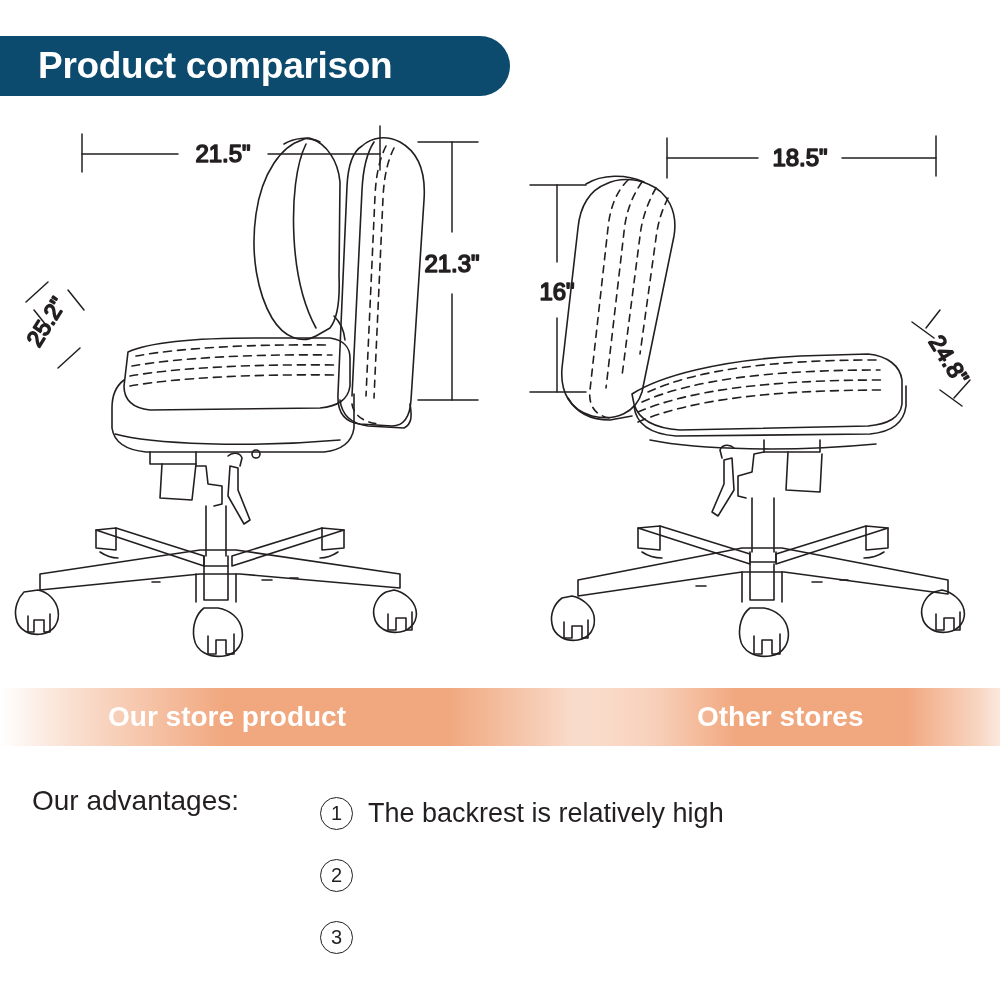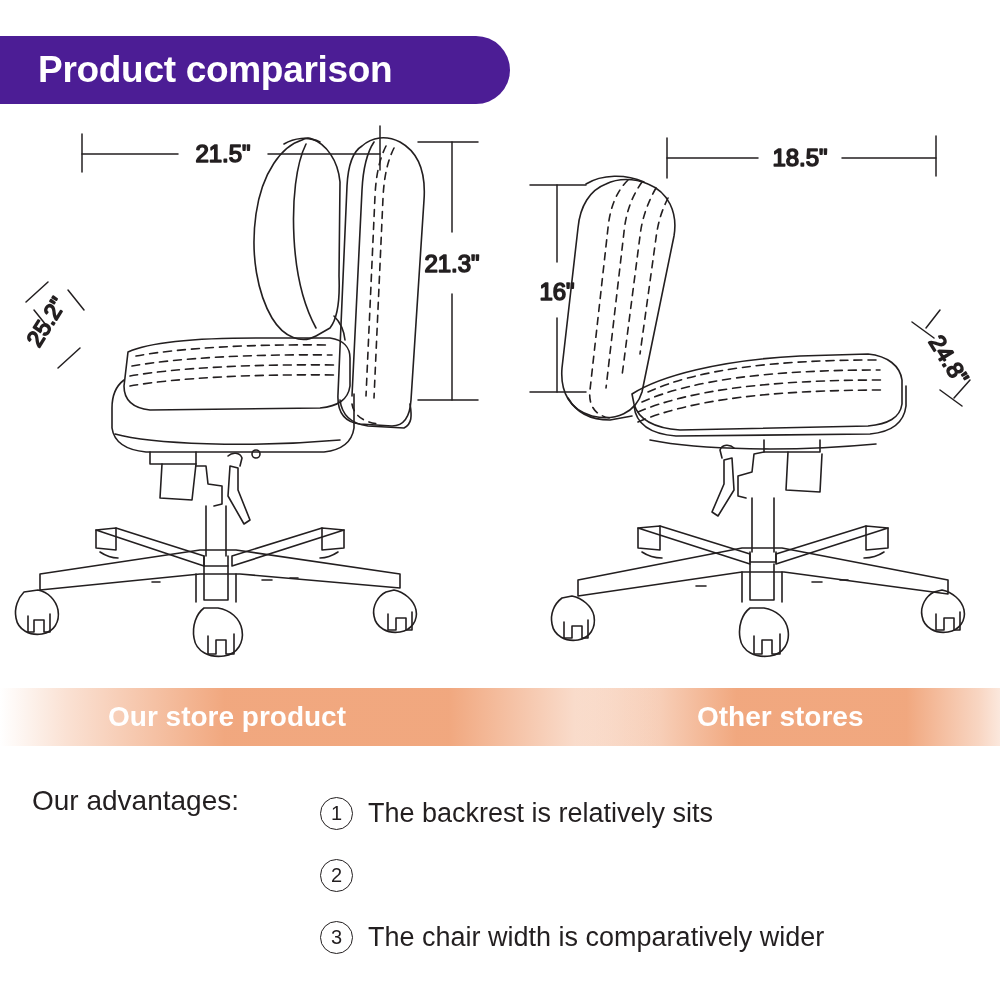--- a/index.html
+++ b/index.html
@@ -8,22 +8,22 @@
     background:#ffffff;
     font-family:"Liberation Sans", sans-serif;
     overflow:hidden;
     position:relative;
   }
   #stage{position:relative;width:1000px;height:1000px;}
 
   
   .header-pill{
     position:absolute;left:0;top:36px;
-    width:510px;height:68px;
-    background:#4c1d95;
+    width:510px;height:60px;
+    background:#0c4a6e;
     border-radius:0 34px 34px 0;
     display:flex;align-items:center;
   }
   .header-title{
     color:#ffffff;
     font-size:37px;
     font-weight:bold;
     letter-spacing:-0.3px;
     padding-left:38px;
     white-space:nowrap;
@@ -297,28 +297,27 @@
   <div class="caption-band caption-left">
     <span class="caption-text">Our store product</span>
   </div>
 
   <div class="advantages">
     <div class="adv-label">Our advantages:</div>
     <div class="adv-list">
 
       <div class="adv-row">
         <span class="adv-num">1</span>
-        <span class="adv-text">The backrest is relatively sits</span>
+        <span class="adv-text">The backrest is relatively high</span>
       </div>
 
       <div class="adv-row">
         <span class="adv-num">2</span>
       </div>
 
       <div class="adv-row">
         <span class="adv-num">3</span>
-        <span class="adv-text">The chair width is comparatively wider</span>
       </div>
 
     </div>
   </div>
 
 </div>
 
 </body></html>

